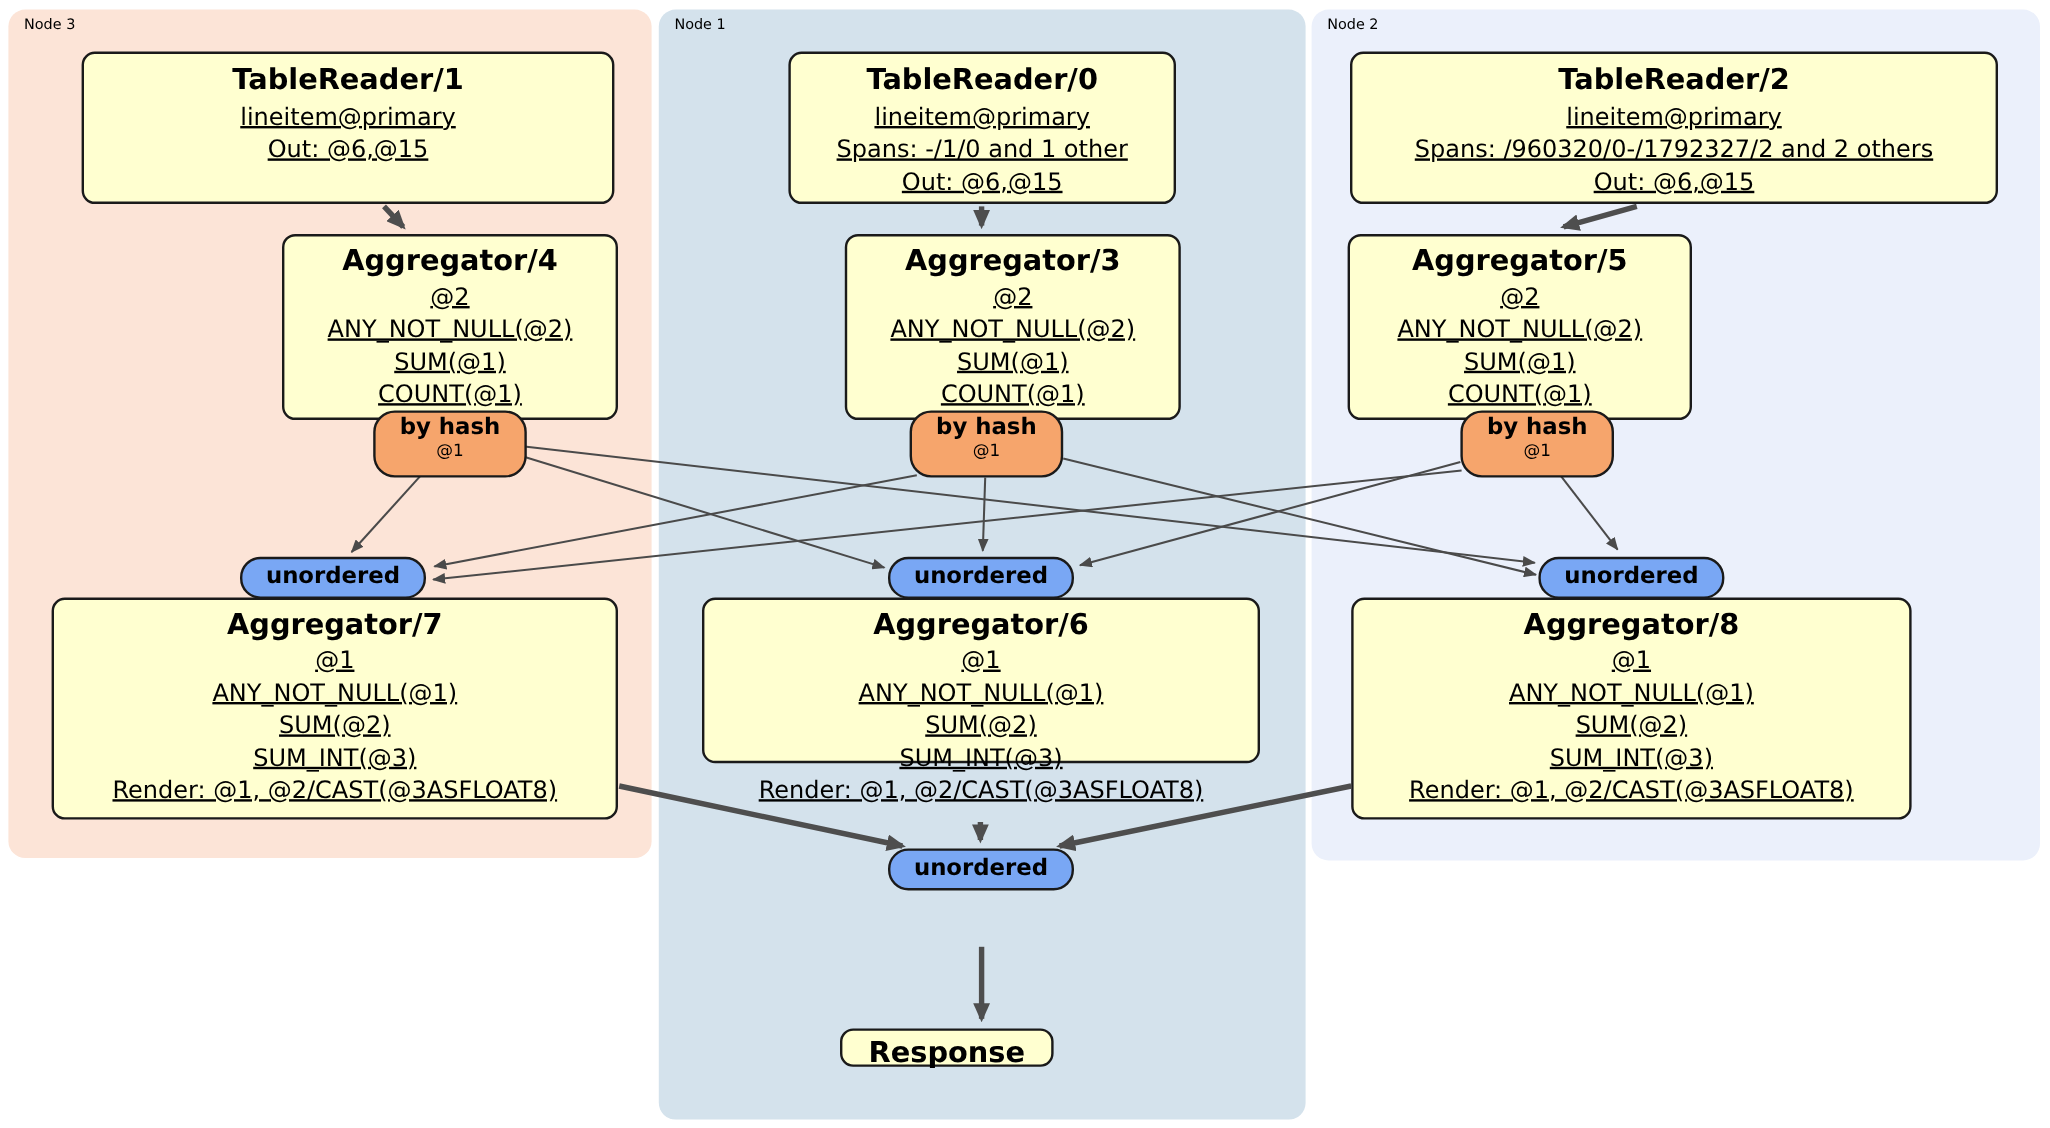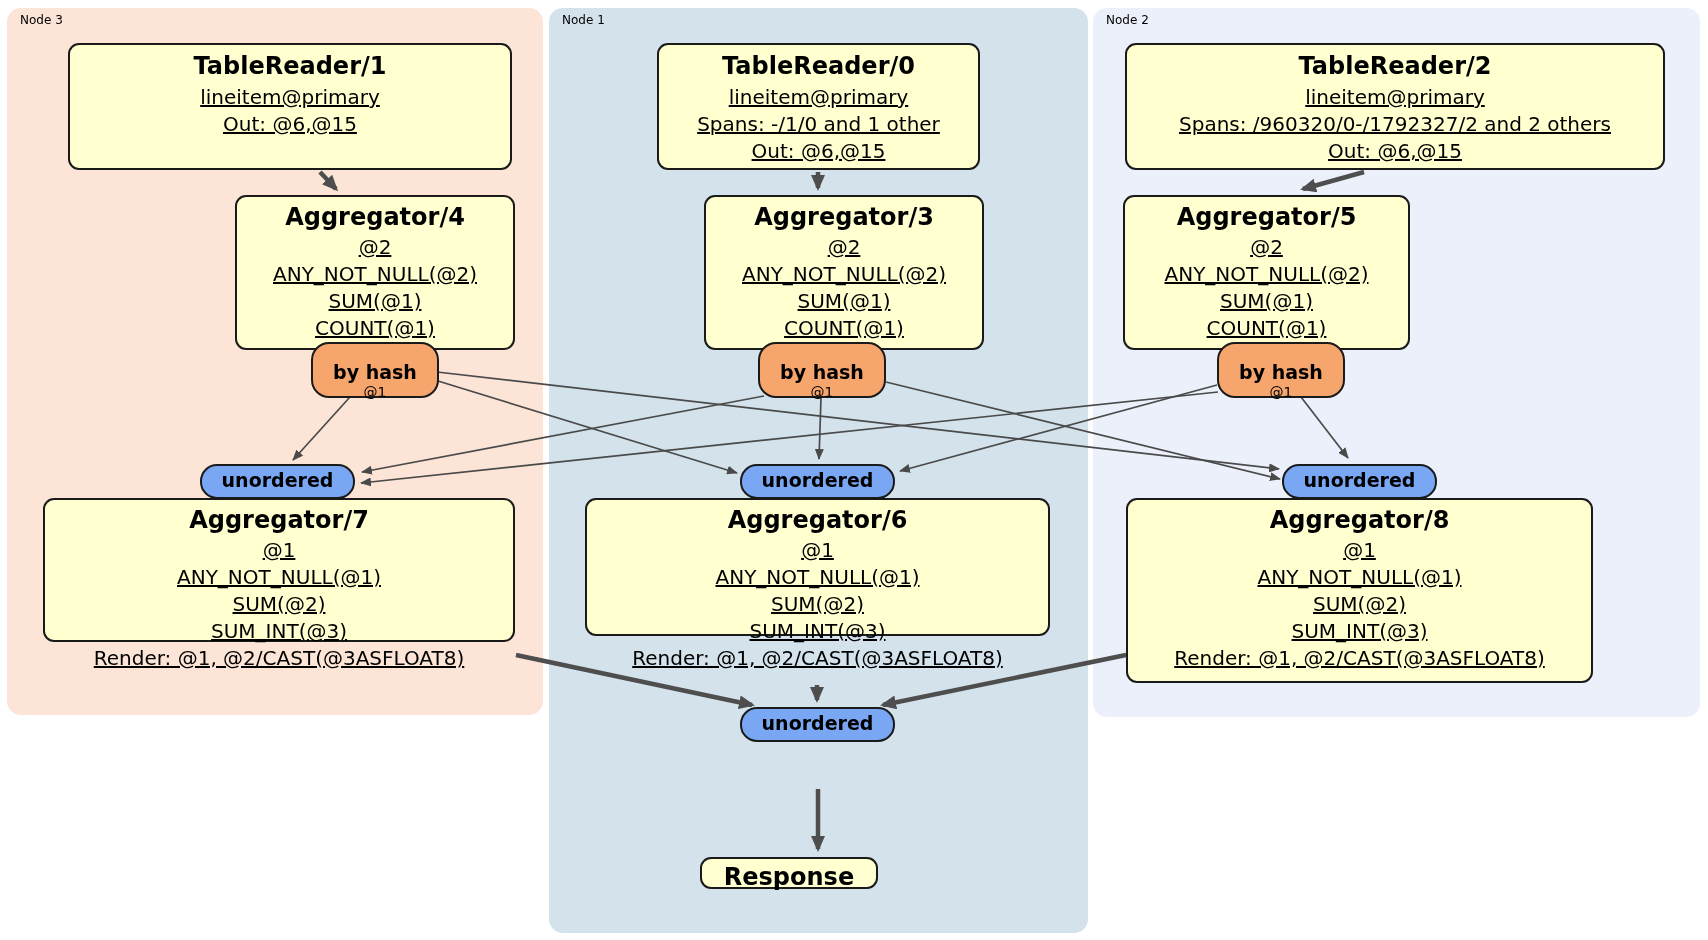--- a/index.html
+++ b/index.html
@@ -10,21 +10,21 @@
   .host-node1{left:549px;top:8px;width:539px;height:925px;background:#d4e2ec;}
   .host-node2{left:1093px;top:8px;width:607px;height:709px;background:#ebf0fb;}
   .host-label{position:absolute;left:13px;top:5px;font-size:12px;}
   .nbox{position:absolute;background:#ffffd0;border:2px solid #1a1a1a;border-radius:11px;
         text-align:center;font-size:20px;line-height:27px;box-sizing:border-box;padding-top:4px;z-index:2;}
   .nbox .bt{font-weight:bold;font-size:24px;line-height:33px;white-space:nowrap;}
   .nbox .ln{white-space:nowrap;text-decoration:underline;}
   .edges{position:absolute;left:0;top:0;z-index:3;pointer-events:none;}
   .pill{position:absolute;border:2px solid #1a1a1a;text-align:center;font-weight:bold;
         font-size:19px;box-sizing:border-box;z-index:4;}
-  .router{background:#f6a56c;border-radius:18px;padding-top:16px;line-height:24px;}
+  .router{background:#f6a56c;border-radius:18px;padding-top:0;line-height:24px;}
   .router .rd{display:block;font-weight:normal;font-size:14px;line-height:17px;}
   .sync{background:#79a7f4;border-radius:17px;line-height:29px;}
   .tbox{padding-top:3px;}
   .tbox .bt{line-height:36px;}
 </style>
 </head>
 <body>
 
 <div class="canvas">
 
@@ -43,21 +43,21 @@
     <div class="ln">lineitem@primary</div>
     <div class="ln">Out: @6,@15</div>
   </div>
   <div class="nbox" style="left:235px;top:195px;width:280px;height:155px;">
     <div class="bt">Aggregator/4</div>
     <div class="ln">@2</div>
     <div class="ln">ANY_NOT_NULL(@2)</div>
     <div class="ln">SUM(@1)</div>
     <div class="ln">COUNT(@1)</div>
   </div>
-  <div class="nbox" style="left:43px;top:498px;width:472px;height:144px;">
+  <div class="nbox" style="left:43px;top:498px;width:472px;height:185px;">
     <div class="bt">Aggregator/7</div>
     <div class="ln">@1</div>
     <div class="ln">ANY_NOT_NULL(@1)</div>
     <div class="ln">SUM(@2)</div>
     <div class="ln">SUM_INT(@3)</div>
     <div class="ln">Render: @1, @2/CAST(@3ASFLOAT8)</div>
   </div>
 
   <div class="nbox tbox" style="left:657px;top:43px;width:323px;height:127px;">
     <div class="bt">TableReader/0</div>

